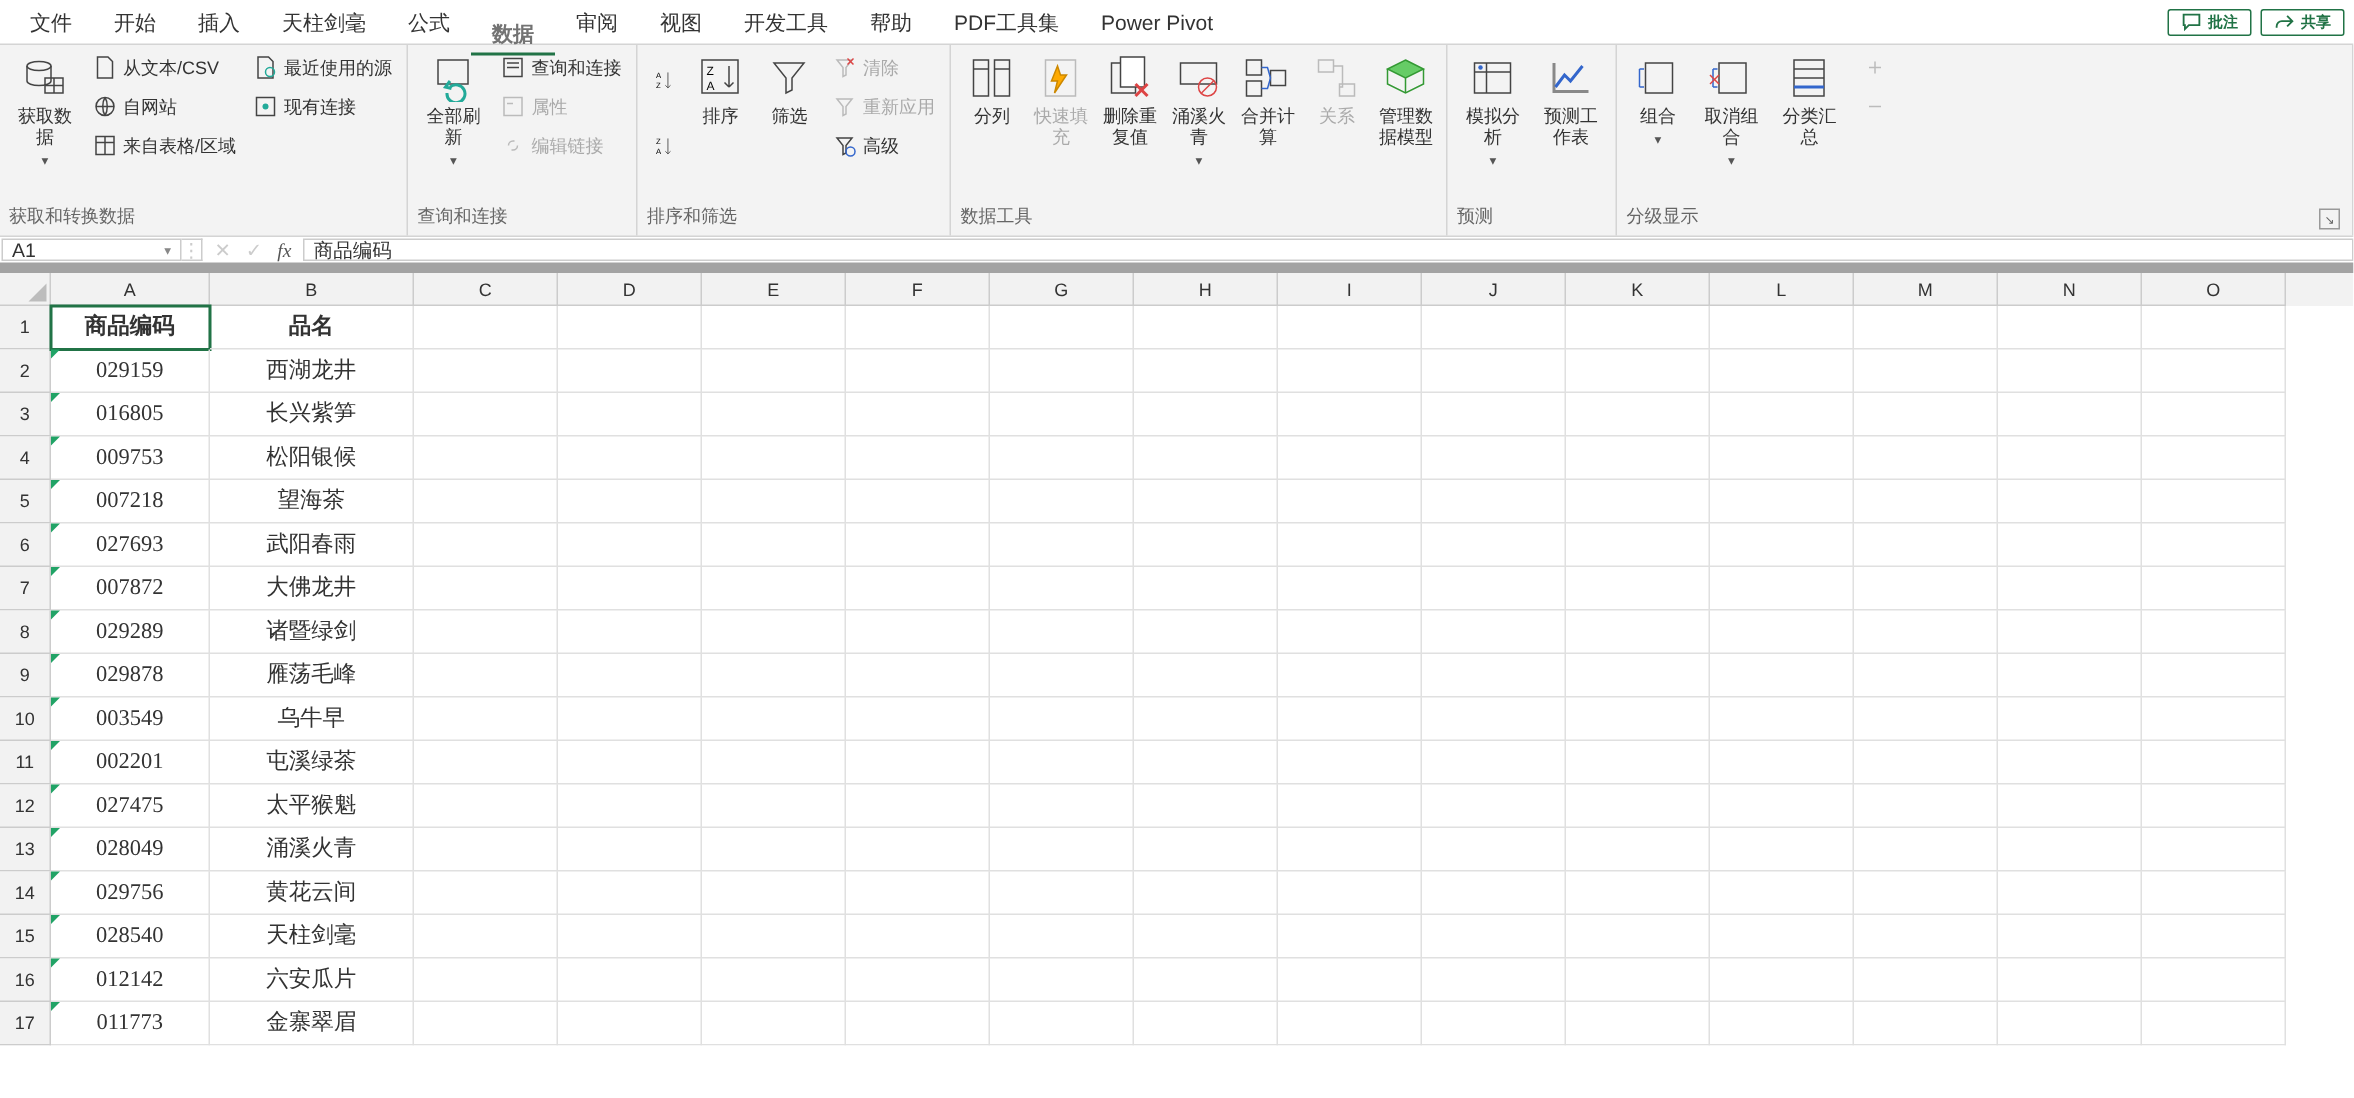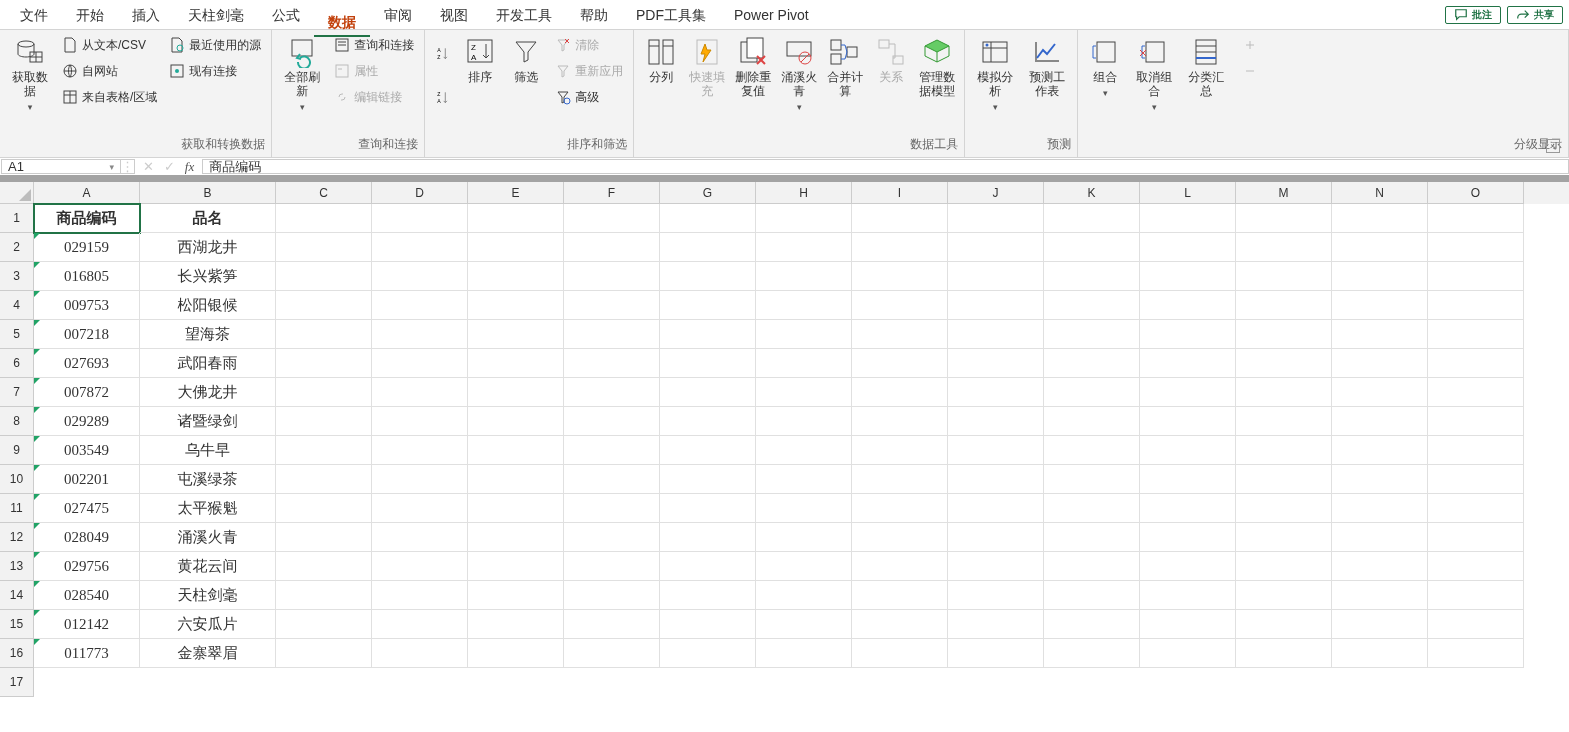--- a/index.html
+++ b/index.html
@@ -1,30 +1,30 @@
 <!DOCTYPE html>
 <html><head>
 <meta charset="utf-8">
 <style>
   * { box-sizing: border-box; margin: 0; padding: 0; }
   html, body { width: 1569px; height: 732px; font-family: "Microsoft YaHei", "SimSun", Arial, sans-serif; font-size: 13px; background: #fff; overflow: hidden; color: #333; }
   
   
   .tab-bar { display: flex; align-items: center; height: 30px; background: #fff; border-bottom: 1px solid #d4d4d4; padding: 0 6px; }
   .tab { padding: 0 14px; height: 30px; line-height: 30px; cursor: pointer; font-size: 14px; }
-  .tab.active { color: #c2410c; font-weight: bold; border-bottom: 2px solid #217346; margin-top: 14px; }
+  .tab.active { color: #737373; font-weight: bold; border-bottom: 2px solid #217346; margin-top: 14px; }
   .tab-right { margin-left: auto; display: flex; gap: 6px; }
   .pill { border: 1px solid #217346; color: #217346; padding: 1px 8px; border-radius: 2px; display: flex; align-items: center; gap: 4px; font-size: 10px; font-weight: bold; }
   .pill svg { width: 14px; height: 14px; }
   
   
   .ribbon { height: 128px; background: #f3f3f3; border-bottom: 1px solid #d4d4d4; display: flex; }
   .group { border-right: 1px solid #d4d4d4; padding: 4px 6px 2px 6px; display: flex; flex-direction: column; justify-content: space-between; }
   .group-body { flex: 1; display: flex; gap: 4px; }
-  .group-label { text-align: right; color: #666; font-size: 12px; padding: 2px 0; position: relative; font-family: Liberation Serif, serif; }
+  .group-label { text-align: left; color: #666; font-size: 12px; padding: 2px 0; position: relative; font-family: Liberation Serif, serif; }
   .launcher { position: absolute; right: 2px; bottom: 2px; width: 14px; height: 14px; border: 1px solid #999; display:flex; align-items:center; justify-content:center; font-size:8px; color:#666;}
   .big-btn { display: flex; flex-direction: column; align-items: center; justify-content: flex-start; width: 48px; padding: 2px; text-align: center; font-size: 12px; line-height: 14px; gap:2px; }
   .big-btn svg { width: 32px; height: 32px; }
   .big-btn.compact { width:42px; }
   .stack { display: flex; flex-direction: column; gap: 4px; justify-content: flex-start; }
   .small-btn { display: flex; align-items: center; gap: 4px; font-size: 12px; height: 22px; padding: 0 4px; white-space: nowrap; }
   .small-btn.disabled { color: #aaa; }
   .small-btn svg { width: 16px; height: 16px; flex-shrink:0; }
   .drop-arrow { font-size: 9px; color:#555; }
   
@@ -568,20 +568,37 @@
           <div class="cell col-rest"></div>
           <div class="cell col-rest"></div>
           <div class="cell col-rest"></div>
           <div class="cell col-rest"></div>
           <div class="cell col-rest"></div>
           <div class="cell col-rest"></div>
           <div class="cell col-rest"></div>
           <div class="cell col-rest"></div>
         </div>
         <div class="cell-row">
+          <div class="cell col-A code-cell green-tri">029878</div>
+          <div class="cell col-B name-cell">雁荡毛峰</div>
+          <div class="cell col-rest"></div>
+          <div class="cell col-rest"></div>
+          <div class="cell col-rest"></div>
+          <div class="cell col-rest"></div>
+          <div class="cell col-rest"></div>
+          <div class="cell col-rest"></div>
+          <div class="cell col-rest"></div>
+          <div class="cell col-rest"></div>
+          <div class="cell col-rest"></div>
+          <div class="cell col-rest"></div>
+          <div class="cell col-rest"></div>
+          <div class="cell col-rest"></div>
+          <div class="cell col-rest"></div>
+        </div>
+        <div class="cell-row">
           <div class="cell col-A code-cell green-tri">003549</div>
           <div class="cell col-B name-cell">乌牛早</div>
           <div class="cell col-rest"></div>
           <div class="cell col-rest"></div>
           <div class="cell col-rest"></div>
           <div class="cell col-rest"></div>
           <div class="cell col-rest"></div>
           <div class="cell col-rest"></div>
           <div class="cell col-rest"></div>
           <div class="cell col-rest"></div>

